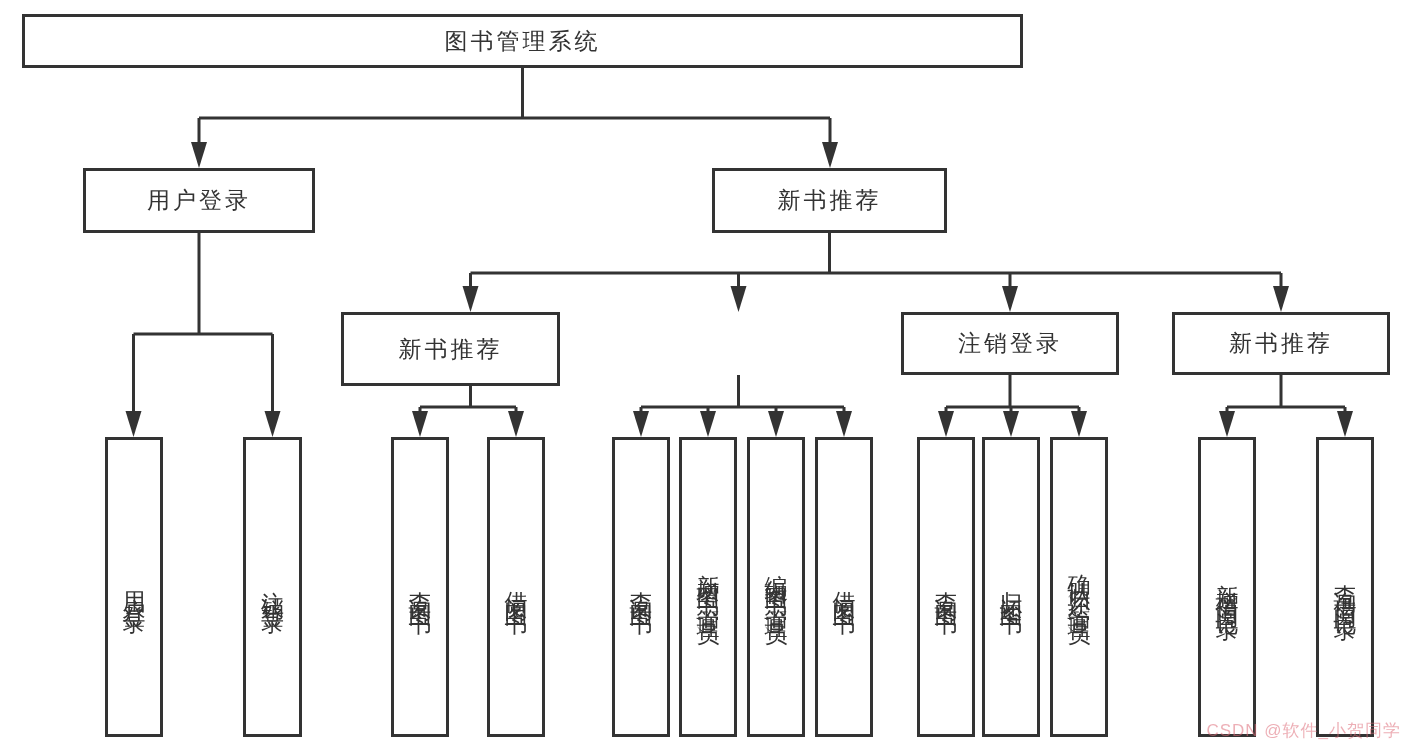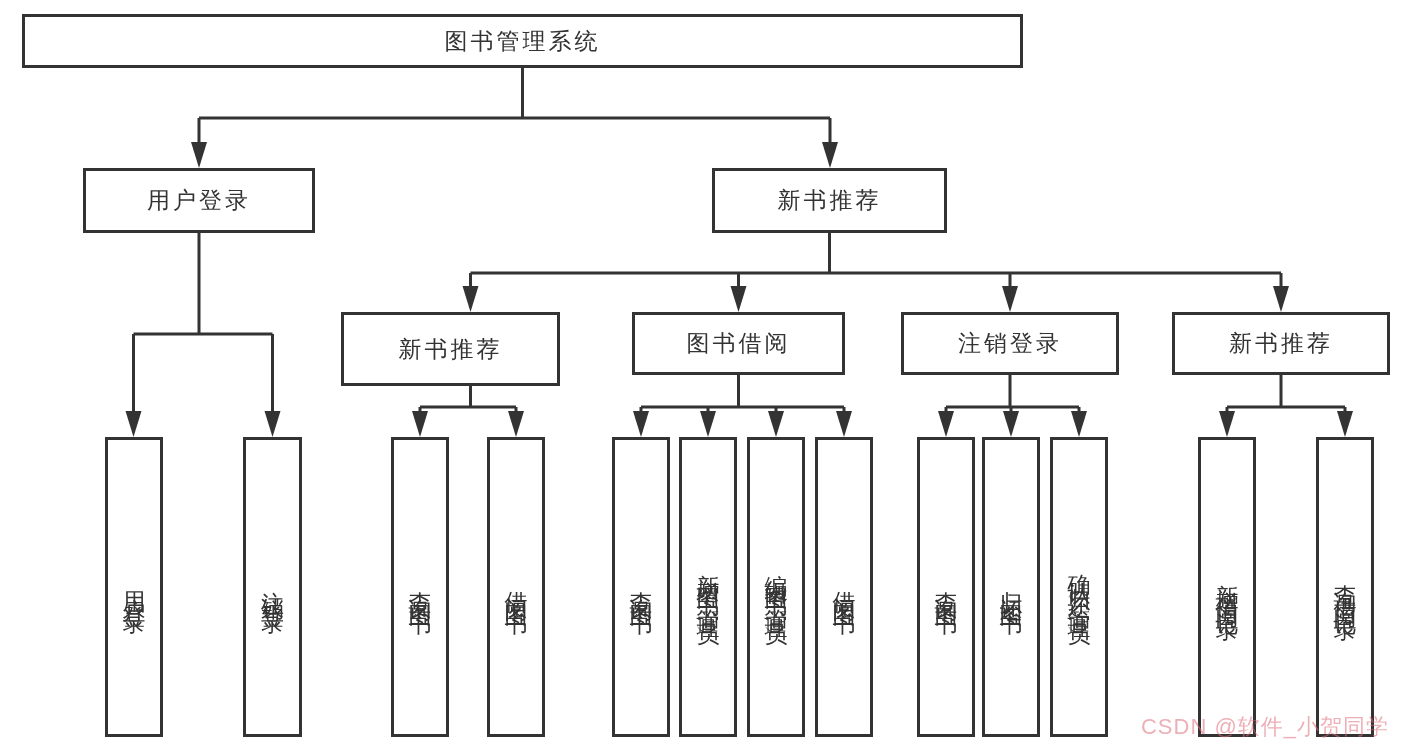--- a/index.html
+++ b/index.html
@@ -22,22 +22,22 @@
   .h-node{font-size:23px;letter-spacing:3px;white-space:nowrap;}
   .v-node{
     writing-mode:vertical-rl;
     text-orientation:mixed;
     font-size:23px;
     letter-spacing:7px;
     line-height:1;
   }
   .watermark{
     position:absolute;
-    right:16px;bottom:5px;
-    font-size:22px;
+    right:4px;bottom:5px;
+    font-size:17px;
     letter-spacing:1px;
     color:rgba(222,110,122,0.55);
     white-space:nowrap;
   }
 </style>
 </head>
 <body>
 
 <div class="canvas">
 
@@ -81,23 +81,20 @@
   <div class="node h-node" style="left:83px;top:168px;width:232px;height:65px;">
     <span>用户登录</span>
   </div>
   <div class="node h-node" style="left:712px;top:168px;width:235px;height:65px;">
     <span>新书推荐</span>
   </div>
 
   <div class="node h-node" style="left:341px;top:312px;width:219px;height:74px;">
     <span>新书推荐</span>
   </div>
-  <div class="node h-node" style="left:632px;top:312px;width:213px;height:63px;">
-    <span>图书借阅</span>
-  </div>
   <div class="node h-node" style="left:901px;top:312px;width:218px;height:63px;">
     <span>注销登录</span>
   </div>
   <div class="node h-node" style="left:1172px;top:312px;width:218px;height:63px;">
     <span>新书推荐</span>
   </div>
 
   <div class="node v-node" style="left:105px;top:437px;width:58px;height:300px;">
     <span>用户登录</span>
   </div>

